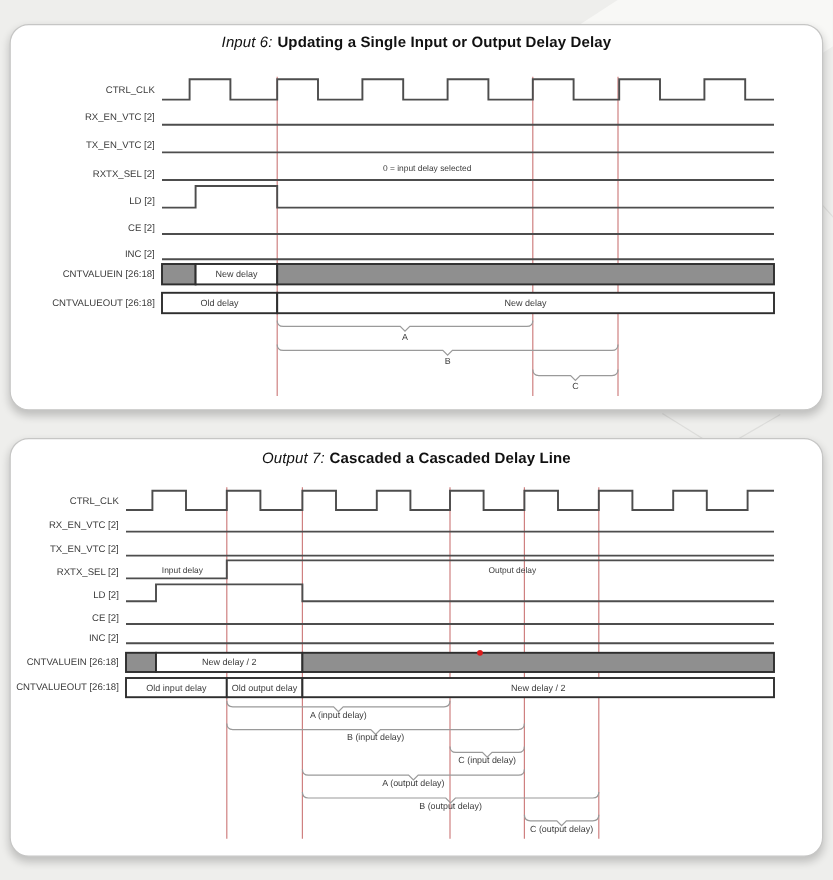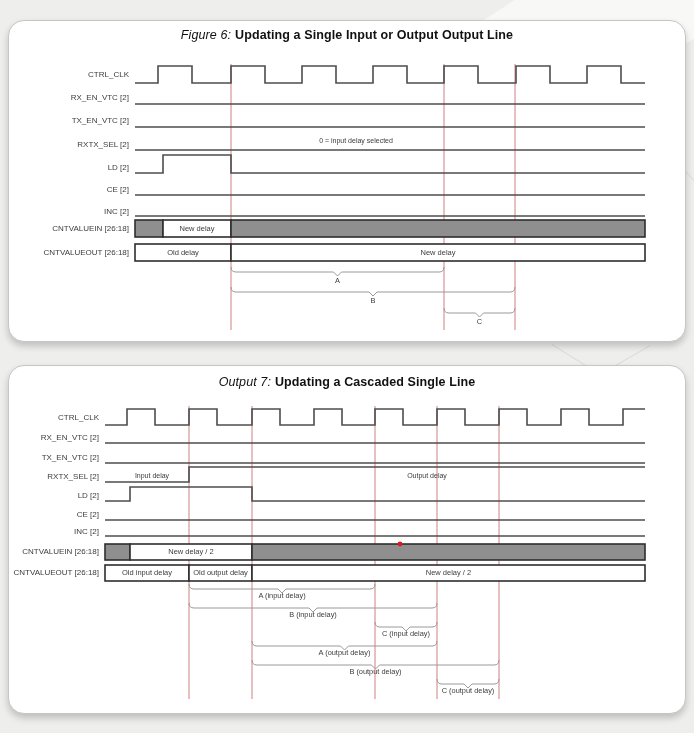--- a/index.html
+++ b/index.html
@@ -32,27 +32,27 @@
 </head>
 <body>
 
 <div class="deco deco-tr"></div>
 <div class="deco deco-line" id="deco-l1"></div>
 <div class="deco deco-line" id="deco-l2"></div>
 <div class="deco deco-line" id="deco-l3"></div>
 
 <div class="panel" id="panel-fig6">
   <div class="fig-title">
-    <span class="t-prefix">Figure 6:</span><span class="t-main">Updating a Single Input or Output Output Line</span>
+    <span class="t-prefix">Input 6:</span><span class="t-main">Updating a Single Input or Output Delay Delay</span>
   </div>
 </div>
 
 <div class="panel" id="panel-fig7">
   <div class="fig-title">
-    <span class="t-prefix">Output 7:</span><span class="t-main">Updating a Cascaded Single Line</span>
+    <span class="t-prefix">Output 7:</span><span class="t-main">Cascaded a Cascaded Delay Line</span>
   </div>
 </div>
 
 <svg id="diagram" width="694" height="733" viewBox="0 0 694 733">
     <g>
       <line x1="231" y1="64" x2="231" y2="330" stroke="#cf8080" stroke-width="1"></line>
       <line x1="444" y1="64" x2="444" y2="330" stroke="#cf8080" stroke-width="1"></line>
       <line x1="515" y1="64" x2="515" y2="330" stroke="#cf8080" stroke-width="1"></line>
       <text x="129" y="75" text-anchor="end" font-size="8">CTRL_CLK</text>
       <path d="M135,83 H158 V66 H192 V83 H231 V66 H265 V83 H302 V66 H336 V83 H373 V66 H407 V83 H444 V66 H478 V83 H516 V66 H550 V83 H587 V66 H621 V83 H645" fill="none" stroke="#4d4d4d" stroke-width="1.6"></path>

